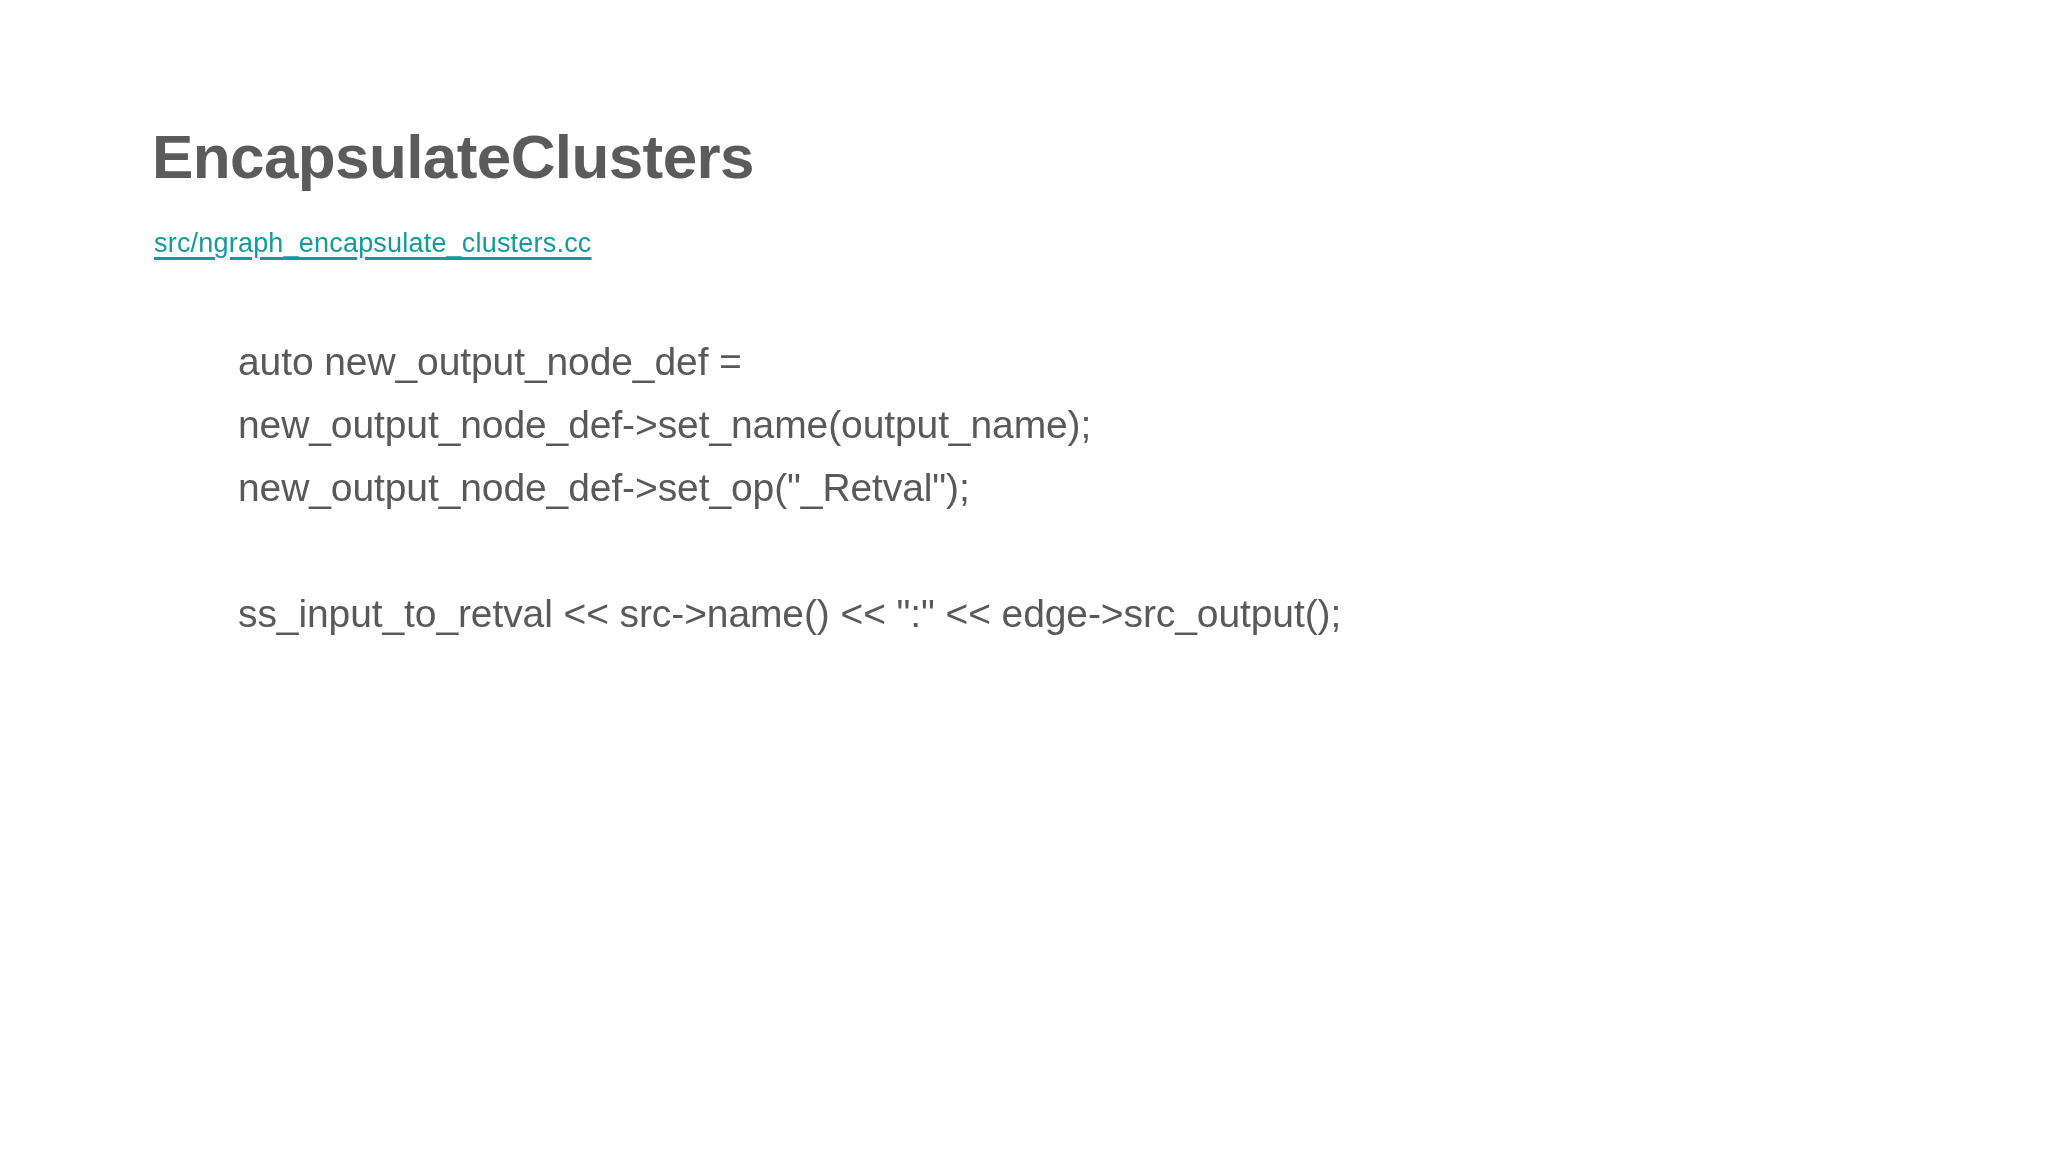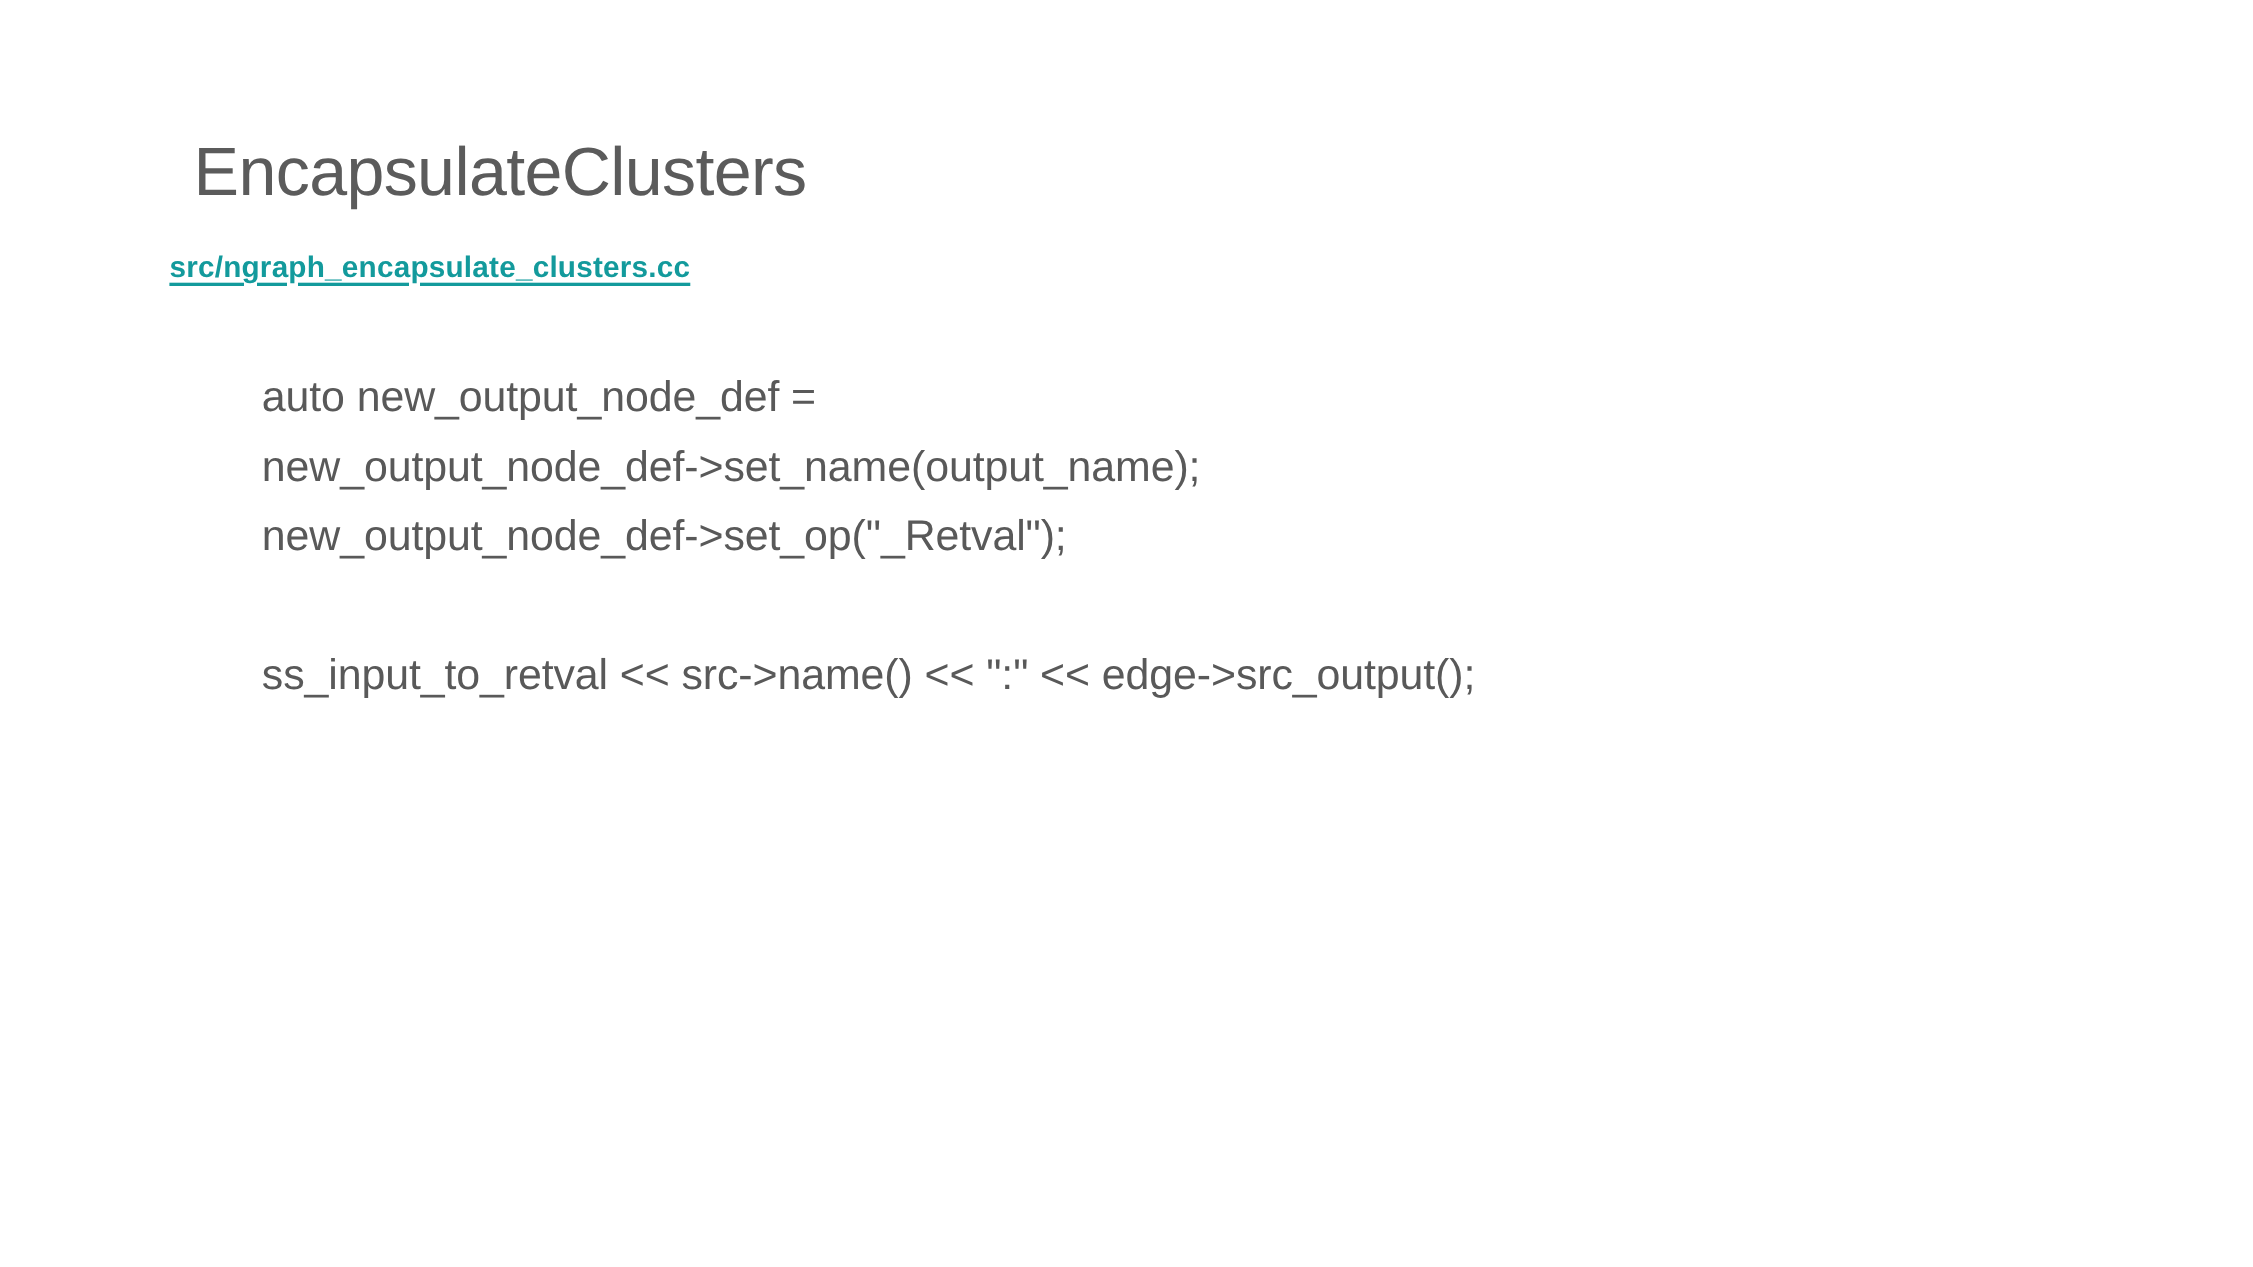--- a/index.html
+++ b/index.html
@@ -24,35 +24,34 @@
     height: 1152px;
     background: #ffffff;
   }
 
   
   .slide-title {
     position: absolute;
     left: 152px;
     top: 82px;
     font-size: 62px;
-    font-weight: normal;
+    font-weight: bold;
     color: #5b5b5b;
     letter-spacing: -0.6px;
     line-height: 1.05;
     white-space: nowrap;
-    margin-left: 24px;
   }
 
   
   .source-link {
     position: absolute;
     left: 154px;
     top: 228px;
     font-size: 27px;
-    font-weight: bold;
+    font-weight: normal;
     color: #139a9c;
     text-decoration: underline;
     text-decoration-thickness: 3px;
     text-underline-offset: 5px;
     letter-spacing: 0.2px;
     white-space: nowrap;
     cursor: pointer;
   }
 
   

